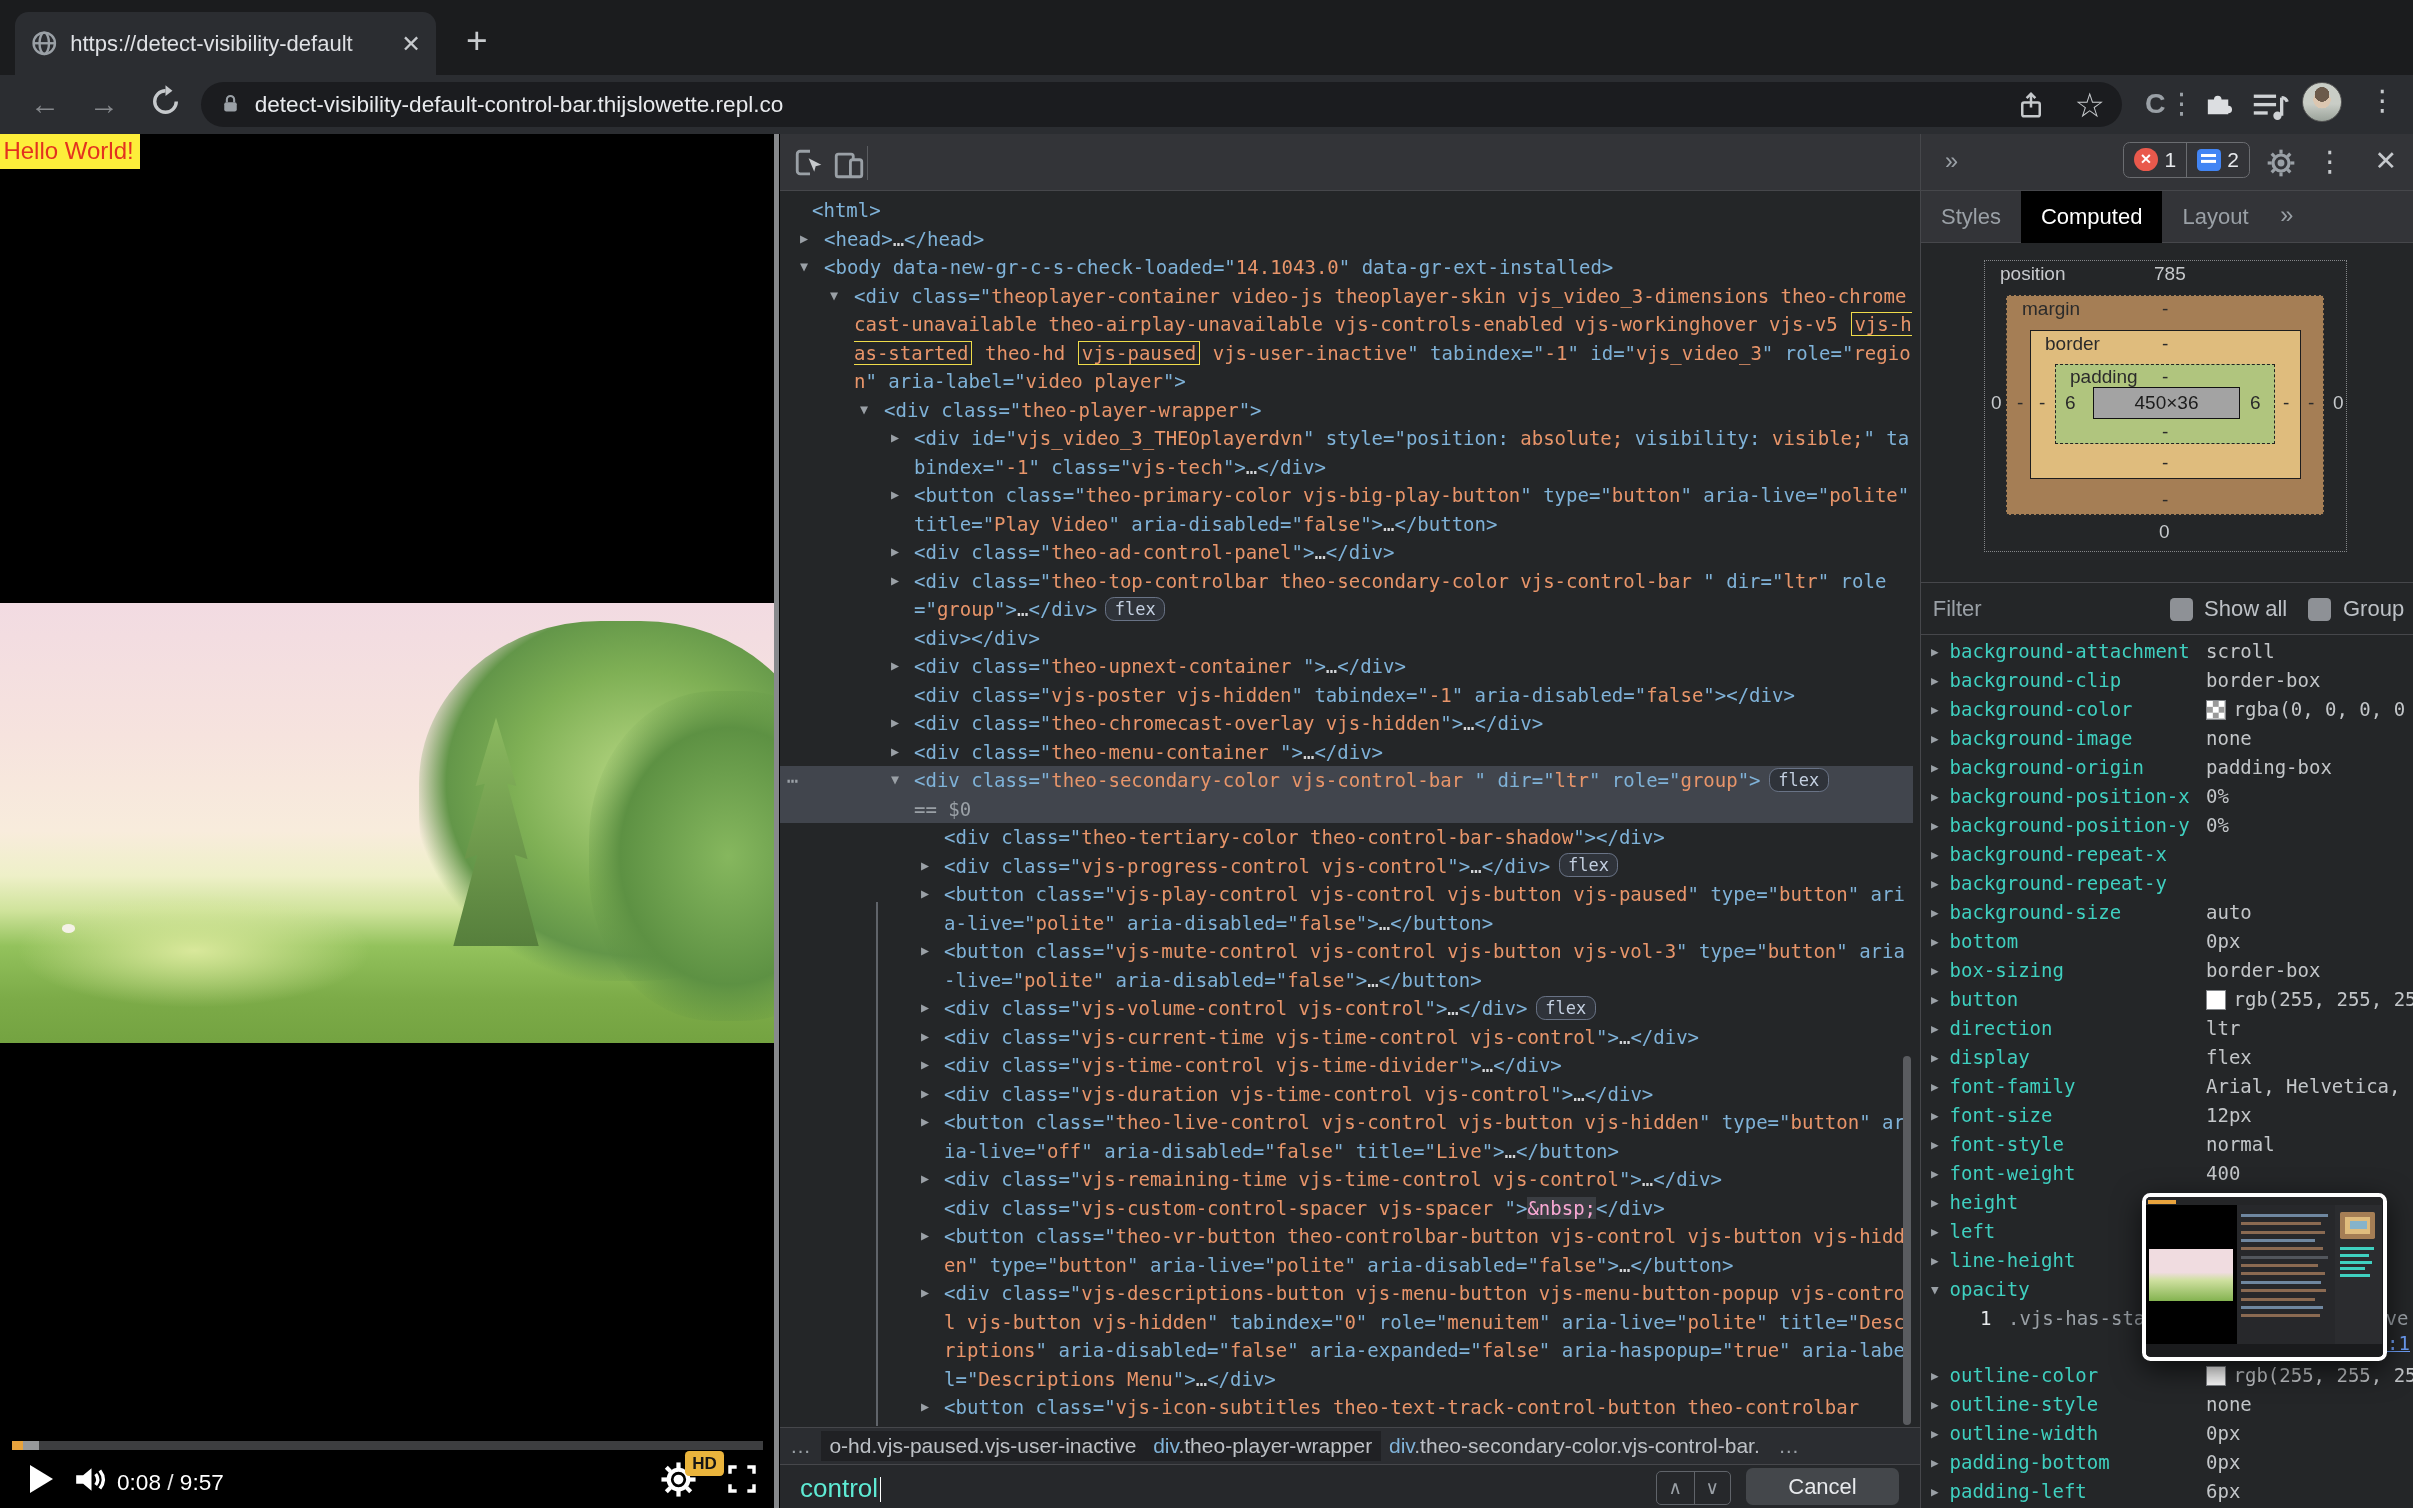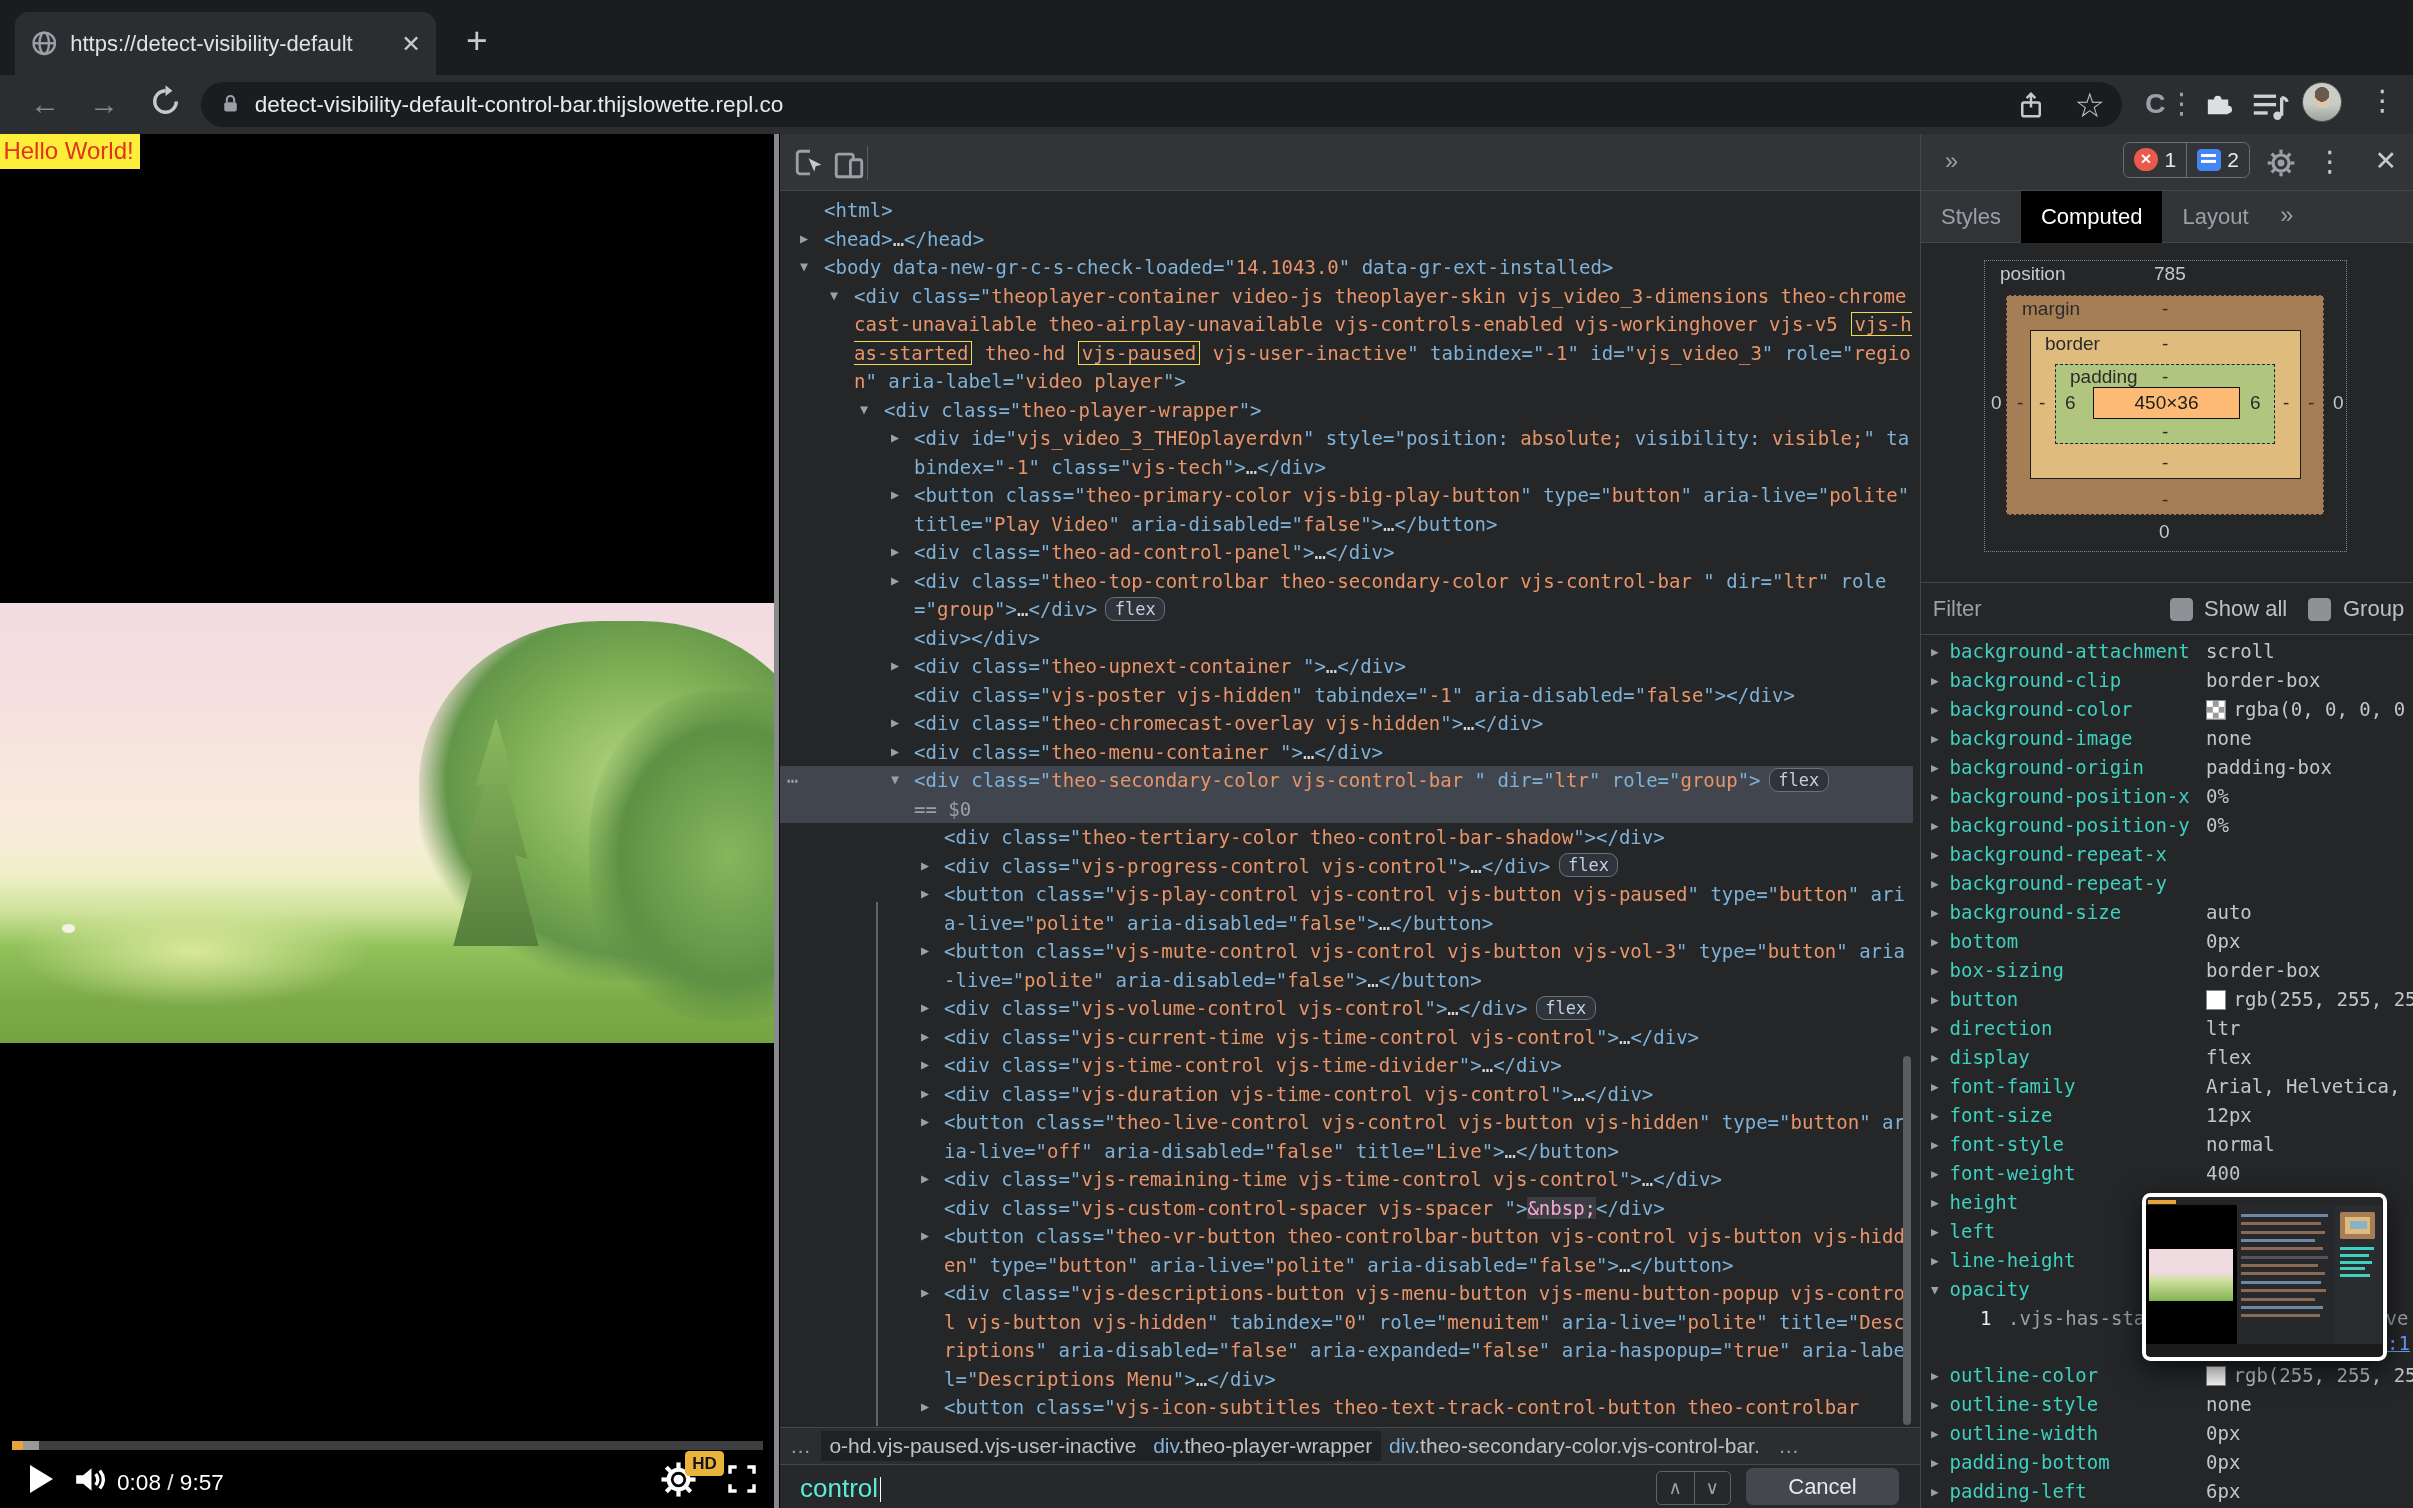--- a/index.html
+++ b/index.html
@@ -114,21 +114,21 @@
   .sbtab { height:52px; line-height:52px; padding:0 20px; color:#9aa0a6; font-size:22px; }
   .sbtab.active { background:#000; color:#fff; }
   #sb-more { line-height:49px; color:#9aa0a6; font-size:23.5px; padding-left:11.7px; }
 
   
   .bm { position:absolute; font-size:19px; }
   #bm-position { left:63px; top:126px; width:363px; height:292px; border:1.7px dotted #85878a; }
   #bm-margin   { left:85px; top:161px; width:318px; height:220px; background:#a57e55; border:0.8px dashed #2b2b2b; }
   #bm-border   { left:109px; top:196px; width:271px; height:149px; background:#dfbc7d; border:0.8px solid #1d1d1d; }
   #bm-padding  { left:134px; top:230px; width:220px; height:80px;  background:#b0c57e; border:0.8px dashed #222; }
-  #bm-content  { left:172px; top:253px; width:147px; height:32px;  background:#fdba74; border:0.8px solid #111;
+  #bm-content  { left:172px; top:253px; width:147px; height:32px;  background:#a3a3a3; border:0.8px solid #111;
     color:#1c1c1c; text-align:center; line-height:30px; }
   .bmlab-light { color:#c6c9cc; } .bmlab-dark { color:#2b2b2b; }
   .bmv { position:absolute; font-size:19px; }
 
   
   #filterrow { position:absolute; left:0; top:448px; width:494px; height:53px; border-top:0.8px solid #46474b; border-bottom:0.8px solid #46474b; }
   #filterlab { position:absolute; left:11.7px; top:13.4px; color:#9aa0a6; font-size:22px; }
   .cb { position:absolute; top:15px; width:22.6px; height:22.6px; background:#8e9196; border-radius:4.2px; }
   .cblab { position:absolute; top:13.4px; color:#bdc1c6; font-size:22px; }
   #props { position:absolute; left:0; top:503px; width:494px; height:1006px; overflow:hidden;
@@ -307,21 +307,21 @@
             <line x1="7.2" y1="16.8" x2="5" y2="19"></line>
           </g>
           <circle cx="12" cy="12" r="2.6" fill="#9aa0a6"></circle>
         </svg>
     </span>
     <span id="dt-kebab" class="kebab">⋮</span>
     <span id="dt-close">✕</span>
   </div>
 
   <div id="tree">
-      <div class="trow" style="padding-left: 44px;"><span class="sb">&lt;html&gt;</span></div>
+      <div class="trow" style="padding-left: 32px;"><span class="sb">&lt;html&gt;</span></div>
       <div class="trow" style="padding-left: 44px;"><span class="arrow" style="left: 20px;">▶</span><span class="sb">&lt;head&gt;</span><span class="sw">…</span><span class="sb">&lt;/head&gt;</span></div>
       <div class="trow" style="padding-left: 44px;"><span class="arrow" style="left: 20px;">▼</span><span class="sb">&lt;body data-new-gr-c-s-check-loaded="</span><span class="sv">14.1043.0</span><span class="sb">" data-gr-ext-installed&gt;</span></div>
       <div class="trow" style="padding-left: 74px;"><span class="arrow" style="left: 50px;">▼</span><span class="sb">&lt;div class="</span><span class="sv">theoplayer-container video-js theoplayer-skin vjs_video_3-dimensions theo-chromecast-unavailable theo-airplay-unavailable vjs-controls-enabled vjs-workinghover vjs-v5 </span><span class="shl">vjs-has-started</span><span class="sv"> theo-hd </span><span class="shl">vjs-paused</span><span class="sv"> vjs-user-inactive</span><span class="sb">" tabindex="</span><span class="sv">-1</span><span class="sb">" id="</span><span class="sv">vjs_video_3</span><span class="sb">" role="</span><span class="sv">region</span><span class="sb">" aria-label="</span><span class="sv">video player</span><span class="sb">"&gt;</span></div>
       <div class="trow" style="padding-left: 104px;"><span class="arrow" style="left: 80px;">▼</span><span class="sb">&lt;div class="</span><span class="sv">theo-player-wrapper</span><span class="sb">"&gt;</span></div>
       <div class="trow" style="padding-left: 134px;"><span class="arrow" style="left: 111px;">▶</span><span class="sb">&lt;div id="</span><span class="sv">vjs_video_3_THEOplayerdvn</span><span class="sb">" style="position:</span><span class="sv"> absolute;</span><span class="sb"> visibility:</span><span class="sv"> visible;</span><span class="sb">" tabindex="</span><span class="sv">-1</span><span class="sb">" class="</span><span class="sv">vjs-tech</span><span class="sb">"&gt;</span><span class="sw">…</span><span class="sb">&lt;/div&gt;</span></div>
       <div class="trow" style="padding-left: 134px;"><span class="arrow" style="left: 111px;">▶</span><span class="sb">&lt;button class="</span><span class="sv">theo-primary-color vjs-big-play-button</span><span class="sb">" type="</span><span class="sv">button</span><span class="sb">" aria-live="</span><span class="sv">polite</span><span class="sb">" title="</span><span class="sv">Play Video</span><span class="sb">" aria-disabled="</span><span class="sv">false</span><span class="sb">"&gt;</span><span class="sw">…</span><span class="sb">&lt;/button&gt;</span></div>
       <div class="trow" style="padding-left: 134px;"><span class="arrow" style="left: 111px;">▶</span><span class="sb">&lt;div class="</span><span class="sv">theo-ad-control-panel</span><span class="sb">"&gt;</span><span class="sw">…</span><span class="sb">&lt;/div&gt;</span></div>
       <div class="trow" style="padding-left: 134px;"><span class="arrow" style="left: 111px;">▶</span><span class="sb">&lt;div class="</span><span class="sv">theo-top-controlbar theo-secondary-color vjs-control-bar </span><span class="sb">" dir="</span><span class="sv">ltr</span><span class="sb">" role="</span><span class="sv">group</span><span class="sb">"&gt;</span><span class="sw">…</span><span class="sb">&lt;/div&gt;</span><span class="fbadge">flex</span></div>
       <div class="trow" style="padding-left: 134px;"><span class="sb">&lt;div&gt;&lt;/div&gt;</span></div>
       <div class="trow" style="padding-left: 134px;"><span class="arrow" style="left: 111px;">▶</span><span class="sb">&lt;div class="</span><span class="sv">theo-upnext-container </span><span class="sb">"&gt;</span><span class="sw">…</span><span class="sb">&lt;/div&gt;</span></div>

